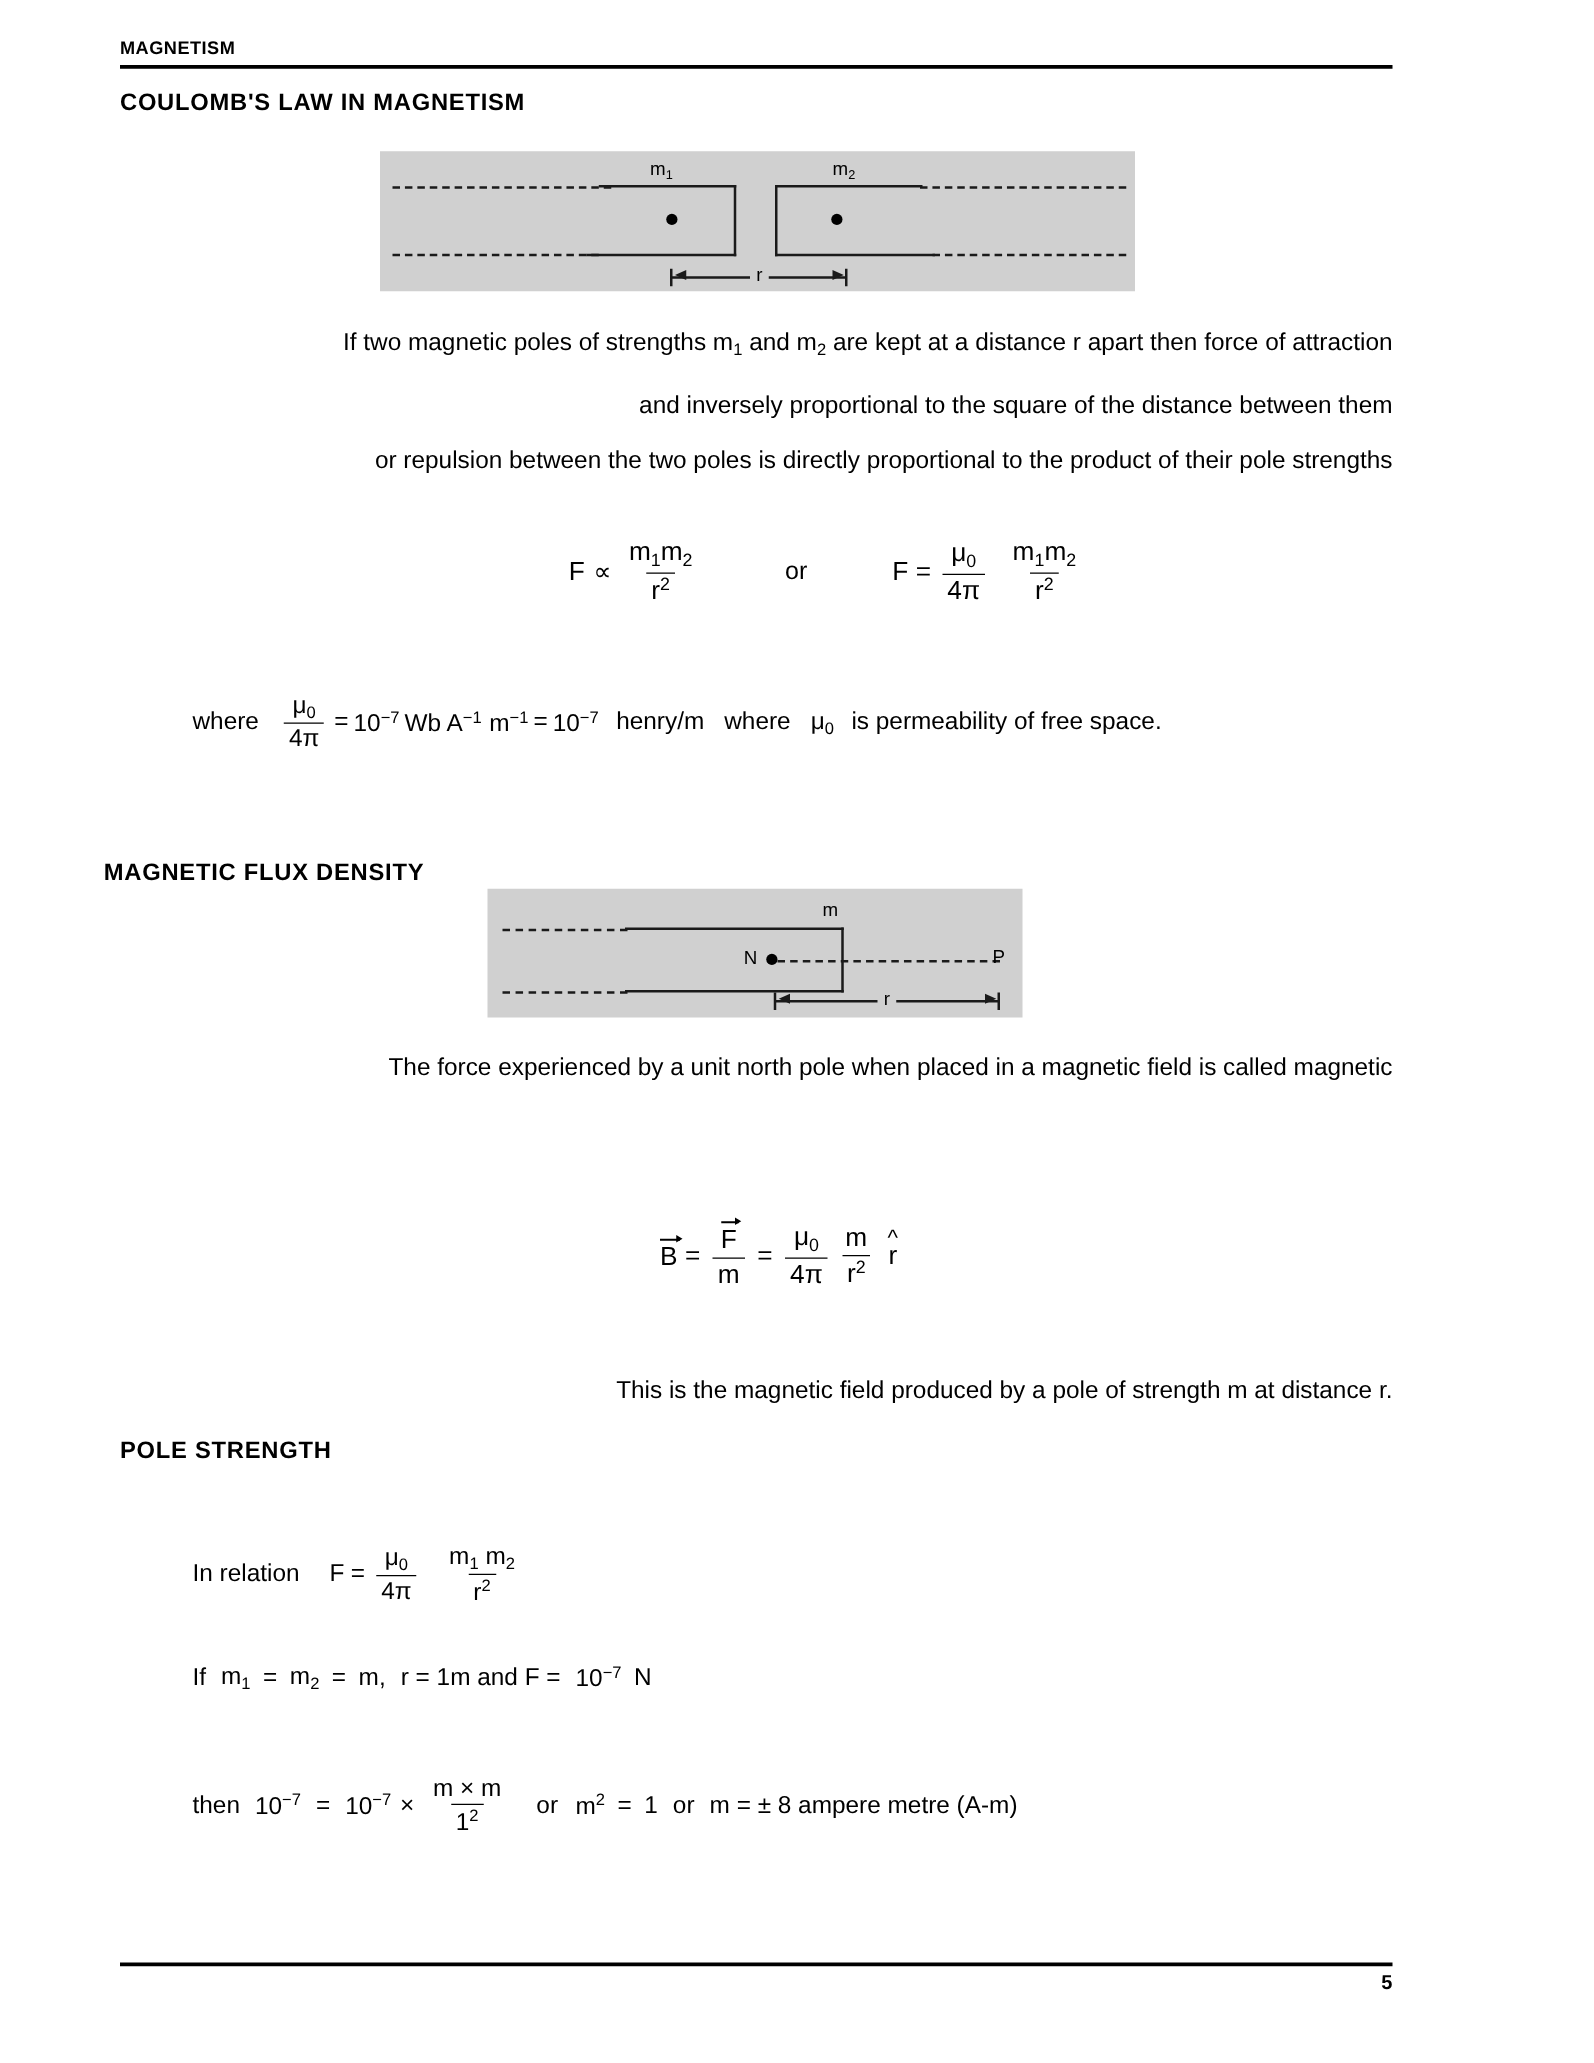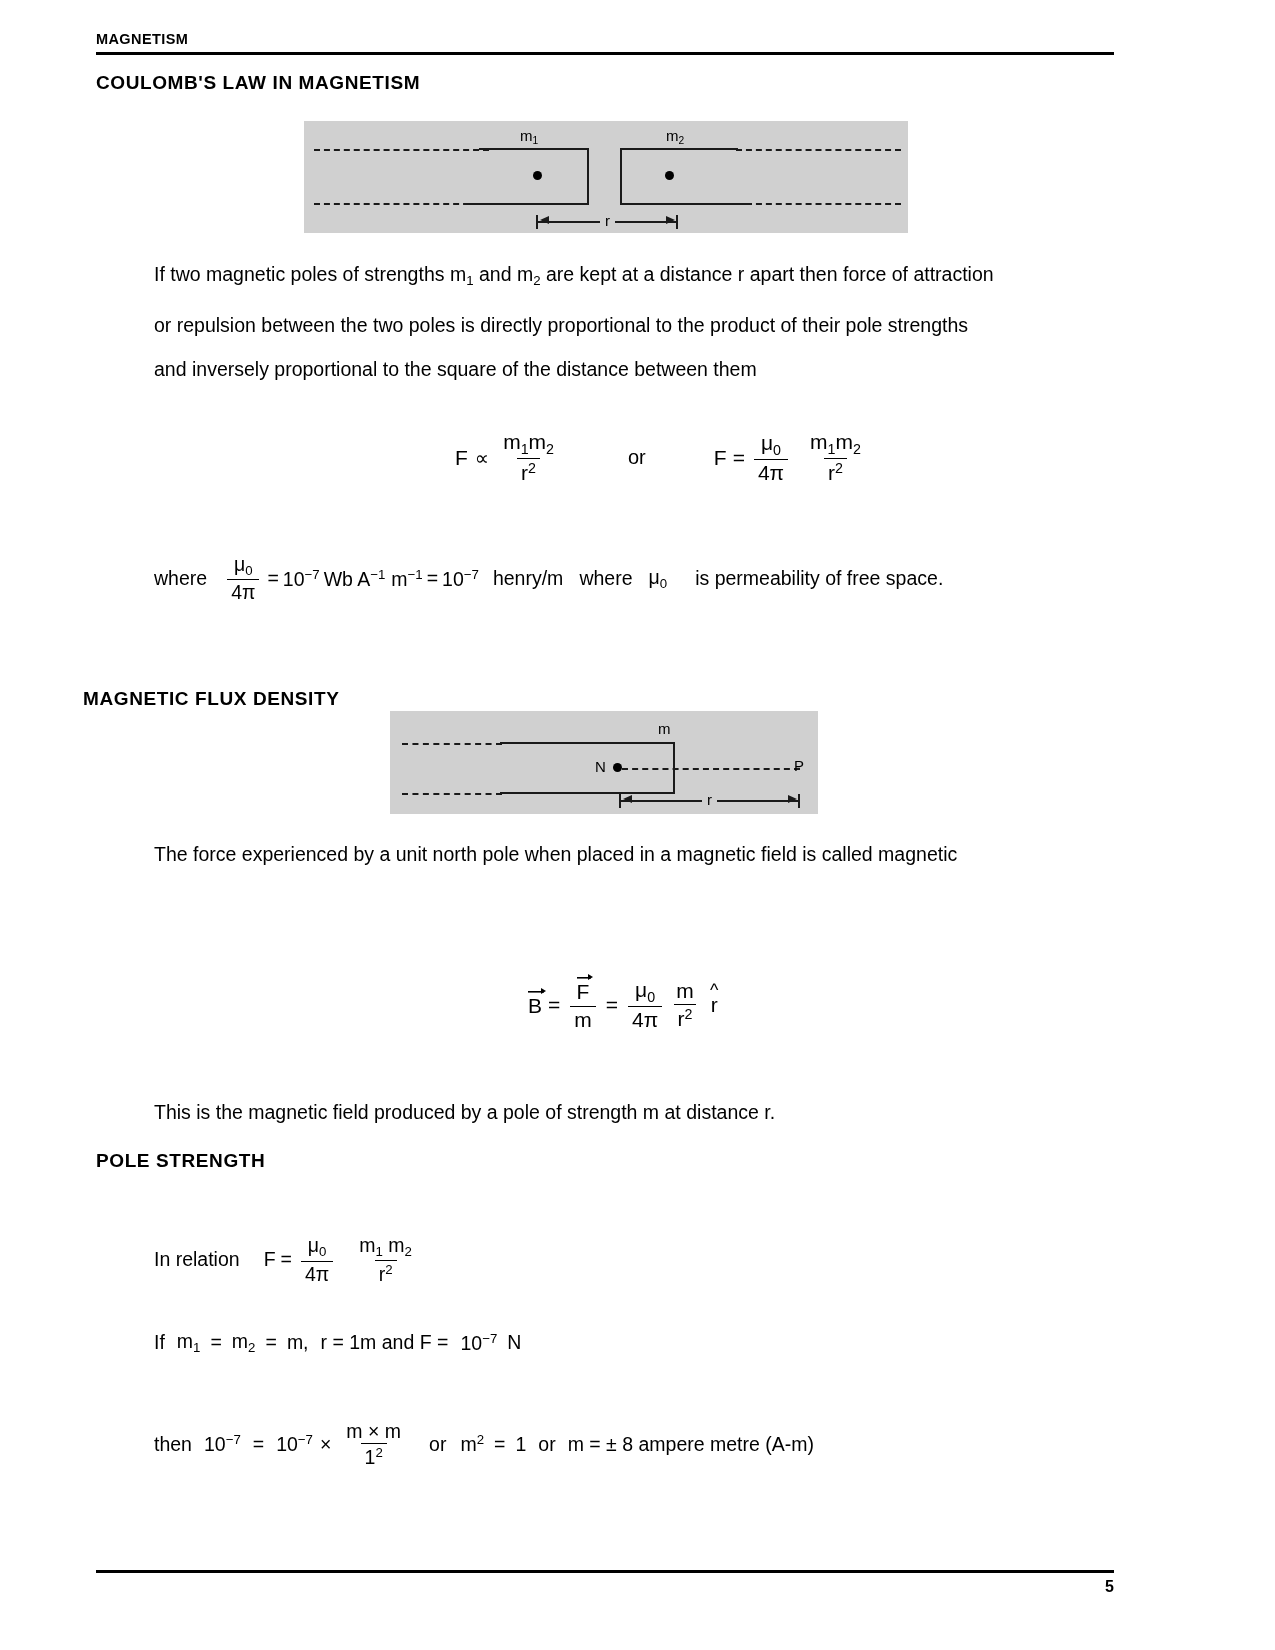--- a/index.html
+++ b/index.html
@@ -50,20 +50,21 @@
     letter-spacing: 0.6px;
     white-space: pre;
   }
 
   
   .para {
     position: absolute;
     font-size: 19.5px;
     line-height: 44px;
     color: #000;
+    text-align: right;
   }
   .para .ln {
     display: block;
     white-space: nowrap;
   }
   .sub {
     font-size: 0.68em;
     vertical-align: -0.32em;
   }
   .sup {
@@ -219,22 +220,22 @@
                 border-right:9px solid #1a1a1a; border-top:4.5px solid transparent;
                 border-bottom:4.5px solid transparent;"></div>
     <div style="position:absolute; left:362px; top:95px; width:0; height:0;
                 border-left:9px solid #1a1a1a; border-top:4.5px solid transparent;
                 border-bottom:4.5px solid transparent;"></div>
     <div class="fig-label" style="left:296px; top:91px; background:#d0d0d0; padding:0 5px;">r</div>
   </div>
 
   <div class="para" style="left:154px; top:252px; width:960px;">
     <span class="ln"><span>If two magnetic poles of strengths m</span><span class="sub">1</span><span> and m</span><span class="sub">2</span><span> are kept at a distance r apart then force of attraction</span></span>
+    <span class="ln">and  inversely  proportional  to  the  square  of  the  distance  between  them</span>
     <span class="ln">or  repulsion  between  the  two  poles  is  directly  proportional  to  the  product  of  their  pole  strengths</span>
-    <span class="ln">and  inversely  proportional  to  the  square  of  the  distance  between  them</span>
   </div>
 
   <div class="formula" style="left:455px; top:430px;">
     <span>F</span>
     <span style="margin:0 6px 0 7px; font-size:20px;">∝</span>
     <span class="frac">
       <span class="num"><span>m</span><span class="sub">1</span><span>m</span><span class="sub">2</span></span>
       <span class="den"><span>r</span><span class="sup">2</span></span>
     </span>
     <span style="margin:0 0 0 66px; font-size:20px;">or</span>
@@ -258,21 +259,21 @@
     </span>
     <span style="margin:0 4px;">=</span>
     <span><span>10</span><span class="sup">−7</span></span>
     <span style="margin-left:4px;"><span>Wb A</span><span class="sup">−1</span></span>
     <span style="margin-left:6px;"><span>m</span><span class="sup">−1</span></span>
     <span style="margin:0 4px;">=</span>
     <span><span>10</span><span class="sup">−7</span></span>
     <span style="margin-left:14px;">henry/m</span>
     <span style="margin-left:16px;">where</span>
     <span style="margin-left:16px;"><span>μ</span><span class="sub">0</span></span>
-    <span style="margin-left:28px;">is  permeability  of  free  space.</span>
+    <span style="margin-left:14px;">is  permeability  of  free  space.</span>
   </div>
 
   <div class="section-heading" style="left:83px; top:660px;margin-top:28px;">MAGNETIC FLUX DENSITY</div>
 
   <div class="figure" style="left:390px; top:711px; width:428px; height:103px;">
 
     <div class="dash-h" style="left:12px; top:32px; width:100px;"></div>
 
     <div class="solid-line" style="left:110px; top:31px; width:175px; height:2.4px;"></div>
 

